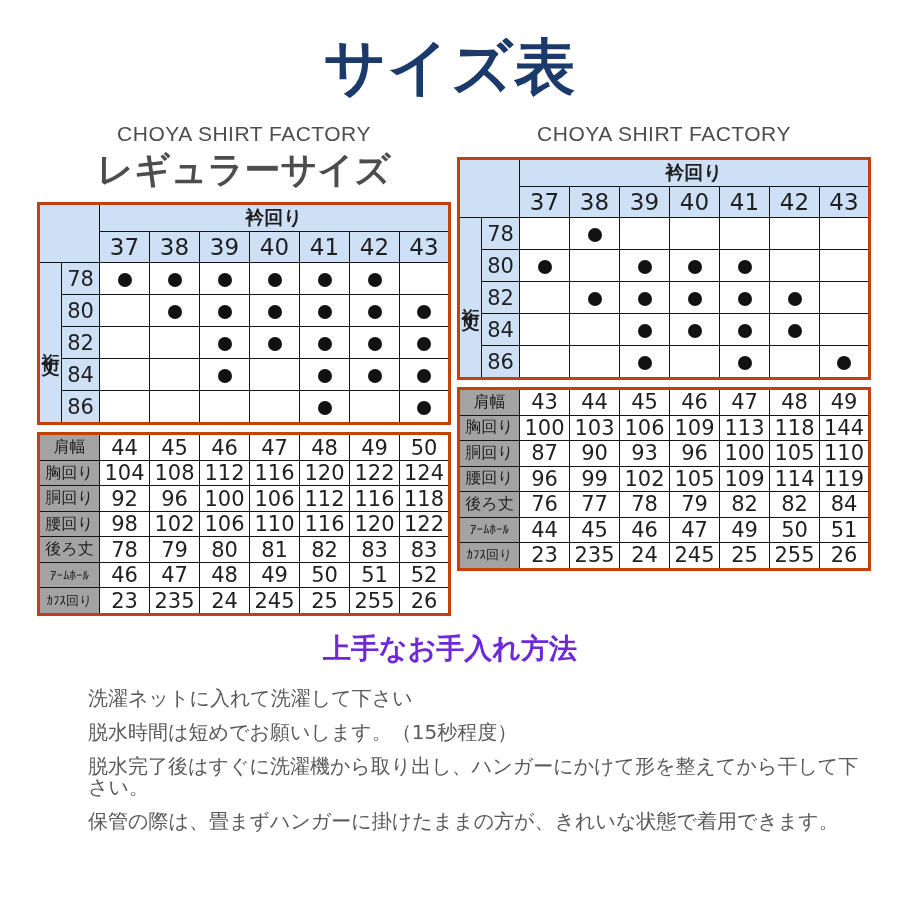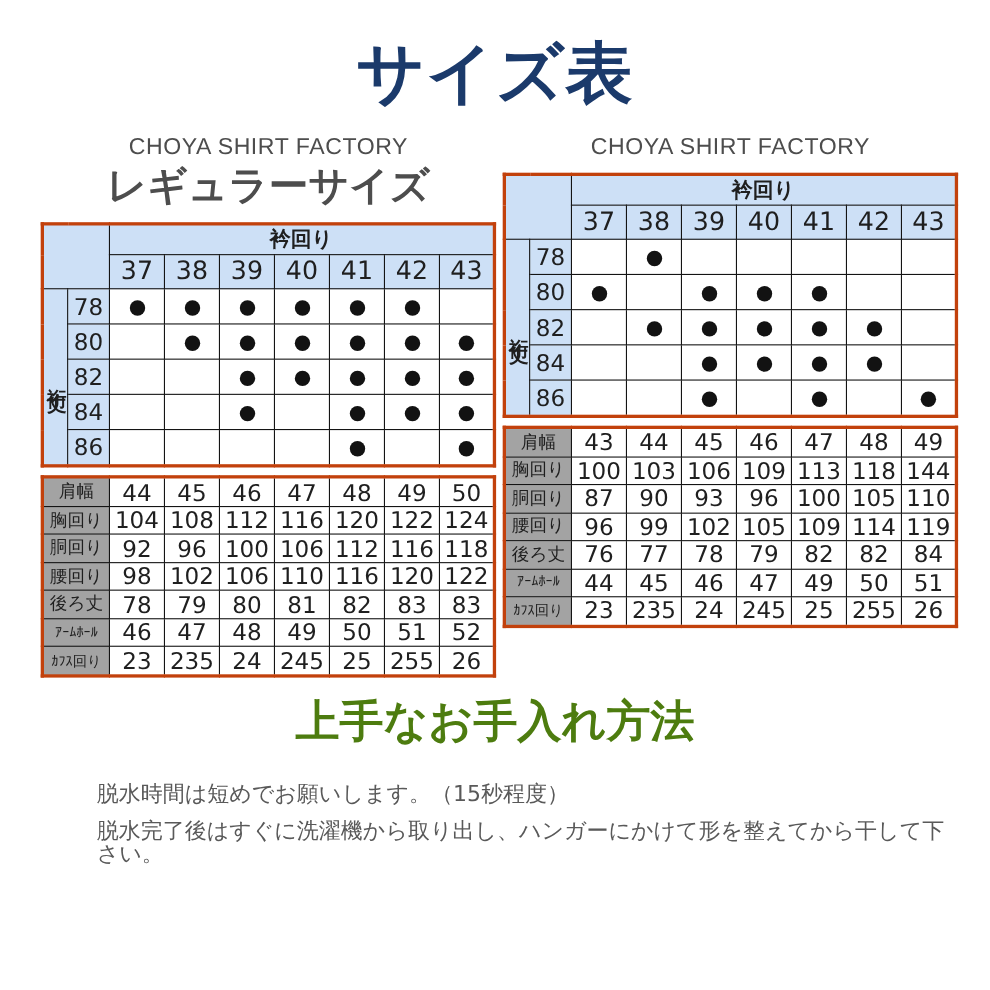--- a/index.html
+++ b/index.html
@@ -31,21 +31,21 @@
   .cell { background:#ffffff; }
 
   .meas { margin-top:7px; }
   .meas td { height:24.5px; }
   .mlabel { background:#a3a3a3; font-weight:normal; font-size:16px; }
   .mlabel.small { font-size:13px; letter-spacing:0; }
   .mval { background:#ffffff; font-size:21px; }
 
   .care-title {
     text-align:center; margin-top:18px;
-    font-size:40px; font-weight:bold; color:#4d7c0f; line-height:1.1;
+    font-size:28px; font-weight:bold; color:#6d28d9; line-height:1.1;
   }
   .care-box { margin:22px 30px 0 88px; }
   .care-line { margin:0 0 13px 0; font-size:20px; line-height:1.05; color:#595959; }
 </style>
 </head>
 <body>
 
 <h1 class="page-title">サイズ表</h1>
 
 <div class="tables-wrap">
@@ -386,15 +386,17 @@
             <td class="mval">26</td>
           </tr>
         </tbody>
       </table>
   </div>
 
 </div>
 
 <h2 class="care-title">上手なお手入れ方法</h2>
 <div class="care-box">
+    <p class="care-line">洗濯ネットに入れて洗濯して下さい</p>
     <p class="care-line">脱水時間は短めでお願いします。（15秒程度）</p>
     <p class="care-line">脱水完了後はすぐに洗濯機から取り出し、ハンガーにかけて形を整えてから干して下さい。</p>
+    <p class="care-line">保管の際は、畳まずハンガーに掛けたままの方が、きれいな状態で着用できます。</p>
   </div>
 
 </body></html>

